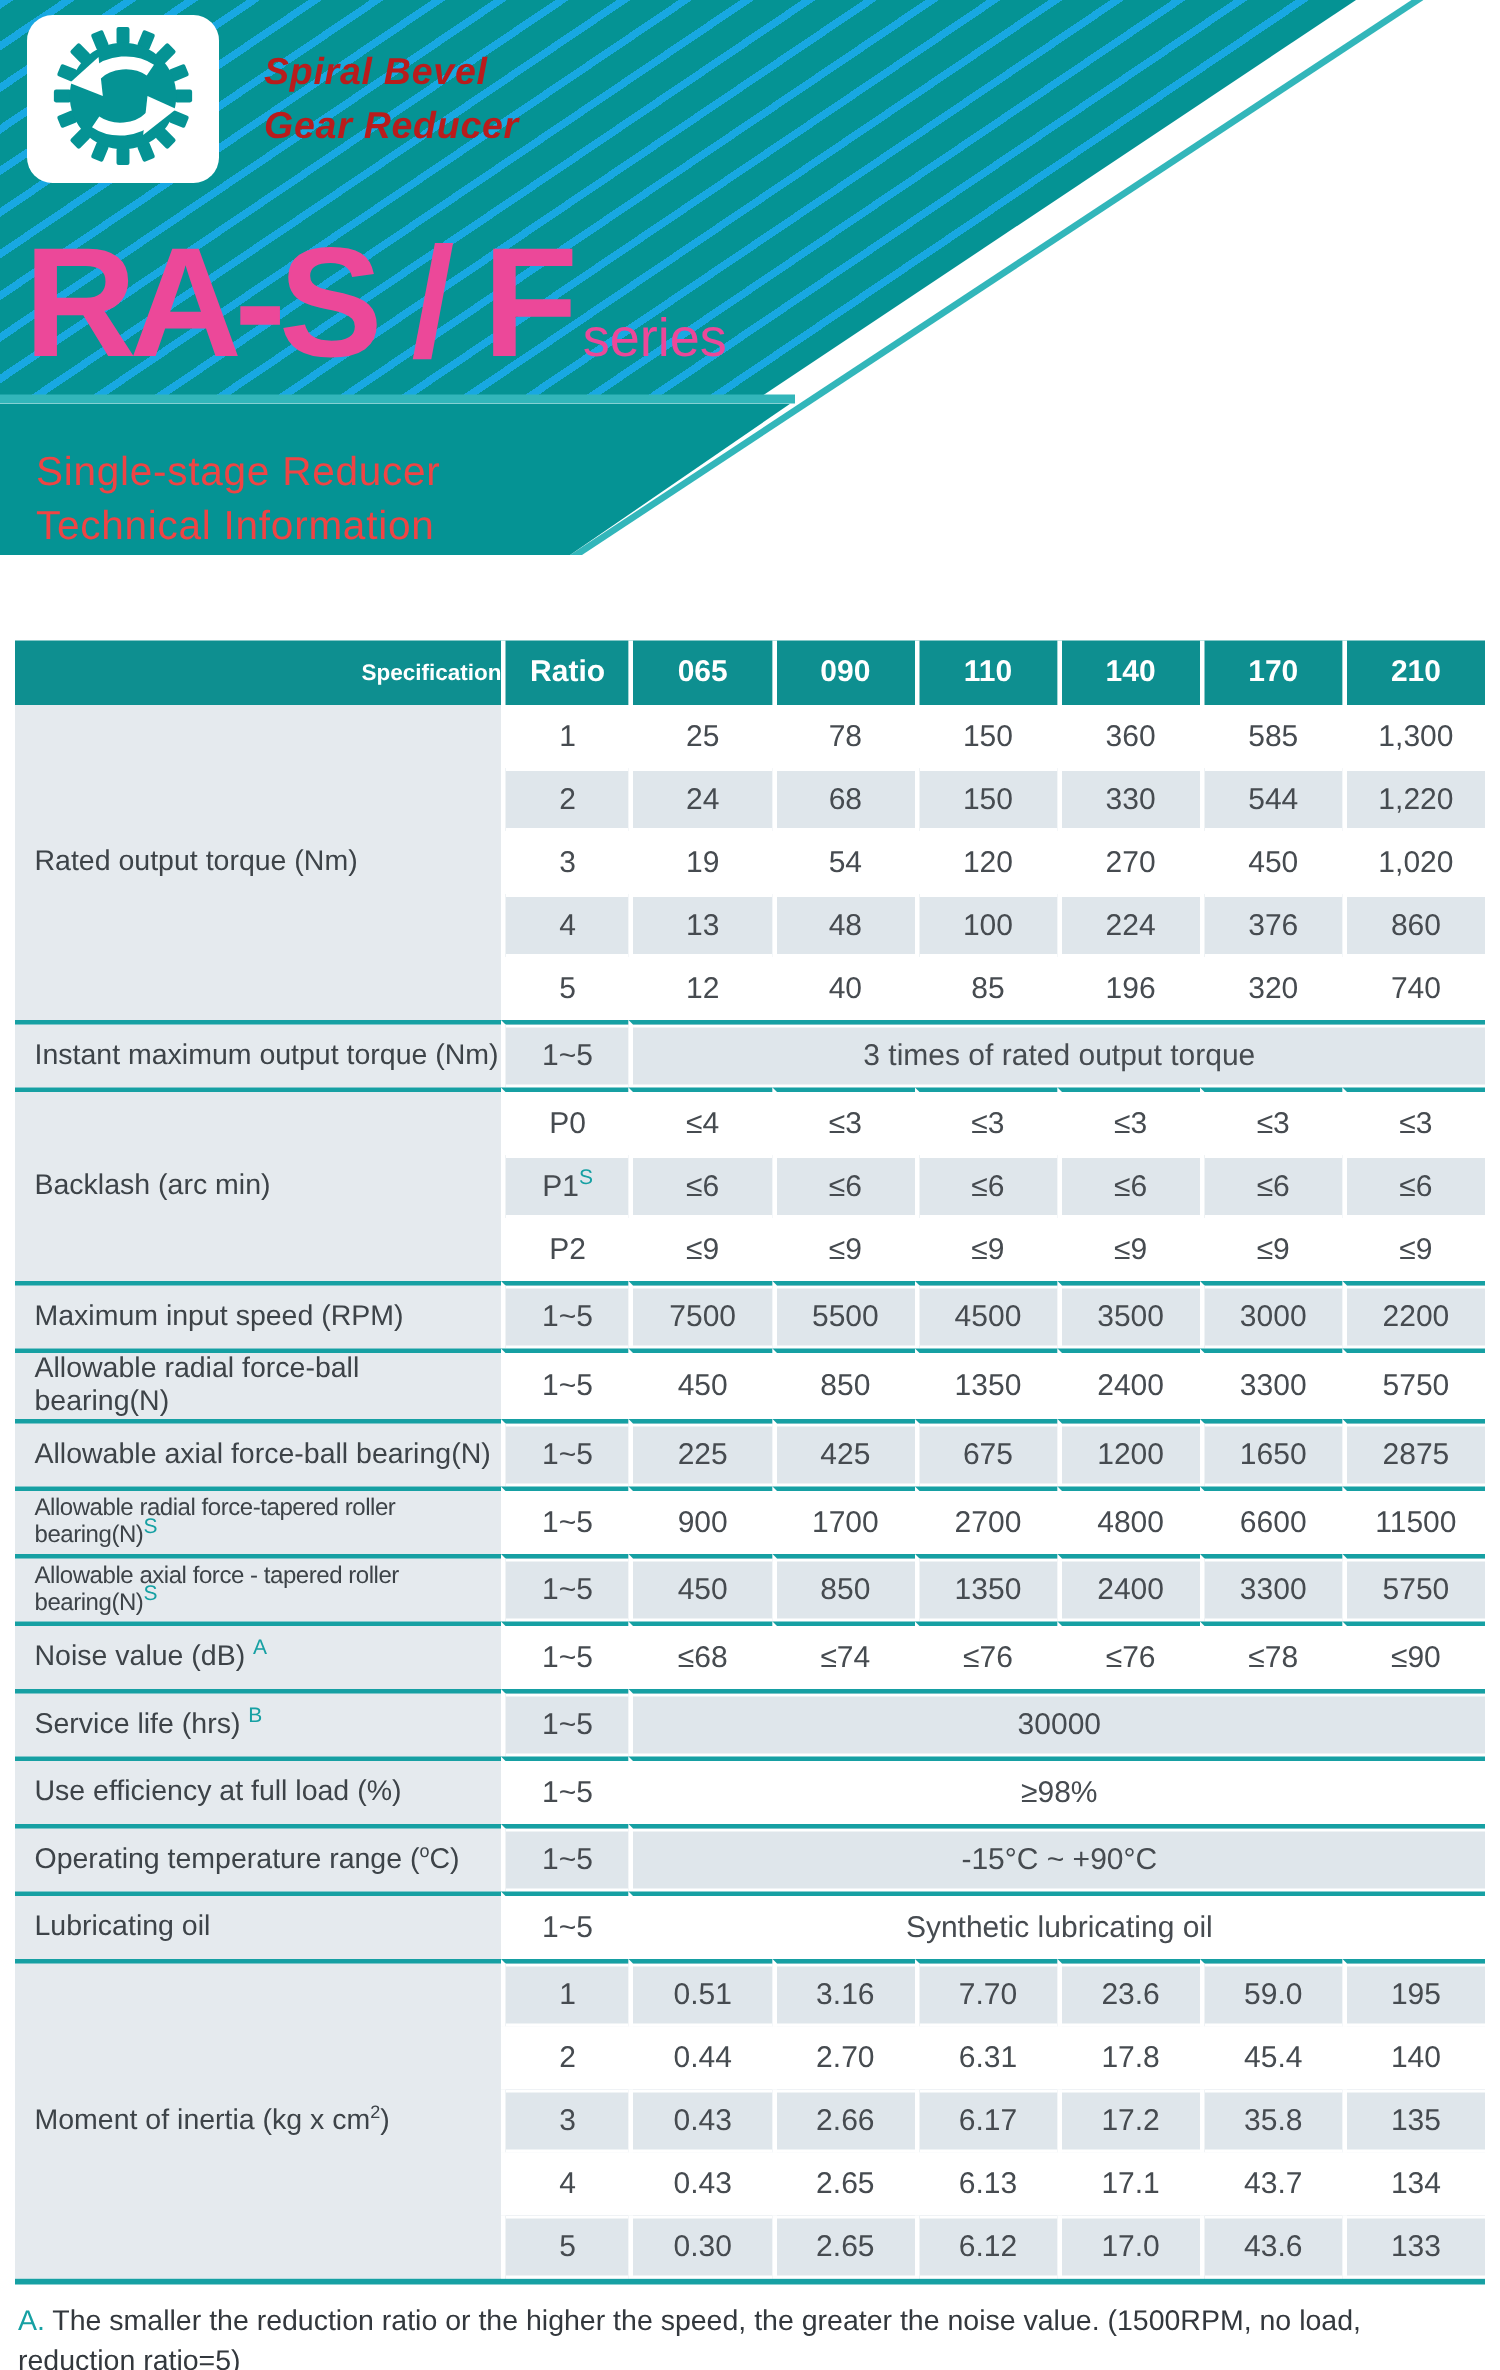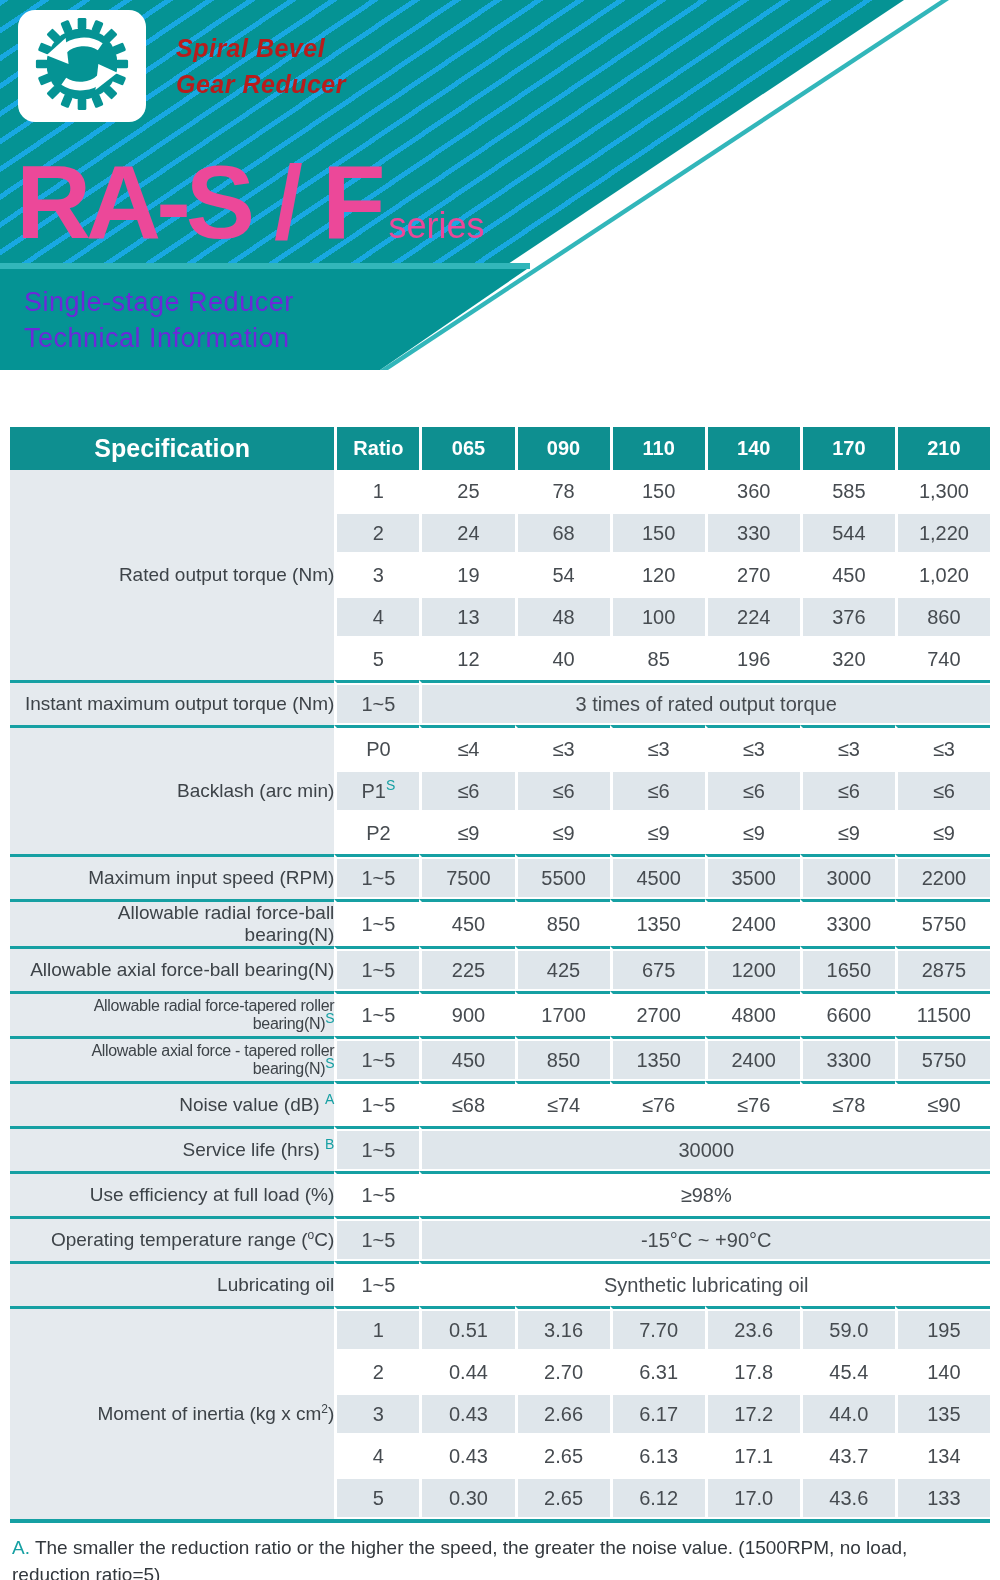--- a/index.html
+++ b/index.html
@@ -22,35 +22,35 @@
     clip-path:polygon(0 0,527px 0,380px 101px,0 101px);
     background:var(--teal,#059394);}
 
   .logo-box{position:absolute;left:18px;top:10px;width:128px;height:112px;background:#fff;
     border-radius:17px;display:flex;align-items:center;justify-content:center;}
   .logo-text{position:absolute;left:176px;top:30px;color:#b91c1c;font-size:25px;line-height:36px;
     font-weight:bold;letter-spacing:.5px;white-space:pre-line;font-style:italic;}
   .title{position:absolute;left:16px;top:150px;color:#ec4899;display:flex;align-items:baseline;}
   .title-main{font-size:104px;font-weight:bold;line-height:1;letter-spacing:-5px;}
   .title-suffix{font-size:36px;line-height:1;margin-left:8px;}
-  .subtitle{position:absolute;left:24px;top:284px;color:#6d28d9;font-size:27px;line-height:36px;
+  .subtitle{position:absolute;left:24px;top:296px;color:#ef4444;font-size:27px;line-height:36px;
     letter-spacing:.5px;white-space:pre-line;}
 
   
   .table-wrap{position:absolute;left:10px;top:427px;width:980px;
     border-bottom:4px solid var(--divider,#16a0a3);}
   table.spec{width:100%;border-collapse:separate;border-spacing:0;table-layout:fixed;}
   col.c-spec{width:324px;} col.c-ratio{width:85px;} col.c-val{width:95px;}
   th{background:var(--th-teal,#0e8f90);color:#fff;font-size:20px;font-weight:bold;height:43px;
      text-align:center;vertical-align:middle;padding:0;}
-  th.spec-h{font-size:25px;}
+  th.spec-h{font-size:15px;text-align:right;}
   th:not(:first-child){border-left:3px solid #fff;}
   td{height:42px;font-size:20px;color:#464b50;text-align:center;vertical-align:middle;padding:0;}
   td:not(.spec){border-left:3px solid #fff;}
-  td.spec{text-align:right;padding-left:13px;background:var(--spec-gray,#e5eaee);
+  td.spec{text-align:left;padding-left:13px;background:var(--spec-gray,#e5eaee);
      font-size:19px;color:#3d4348;}
   td.spec.small{font-size:16px;letter-spacing:-.3px;}
   tr.gray td:not(.spec){background:var(--row-gray,#dfe6eb);
      box-shadow:inset 0 2px 0 #fff,inset 0 -2px 0 #fff;}
   tr.white td:not(.spec){background:#fff;}
   tr.gstart td{border-top:3px solid var(--divider,#16a0a3);}
   sup{font-size:14px;color:var(--divider,#14a1a8);line-height:0;vertical-align:super;}
   sup.plain{color:inherit;font-size:12px;}
 
   
@@ -317,21 +317,21 @@
             <td>17.8</td>
             <td>45.4</td>
             <td>140</td>
           </tr>
           <tr class="gray">
             <td class="ratio">3</td>
             <td>0.43</td>
             <td>2.66</td>
             <td>6.17</td>
             <td>17.2</td>
-            <td>44.0</td>
+            <td>35.8</td>
             <td>135</td>
           </tr>
           <tr class="white">
             <td class="ratio">4</td>
             <td>0.43</td>
             <td>2.65</td>
             <td>6.13</td>
             <td>17.1</td>
             <td>43.7</td>
             <td>134</td>

